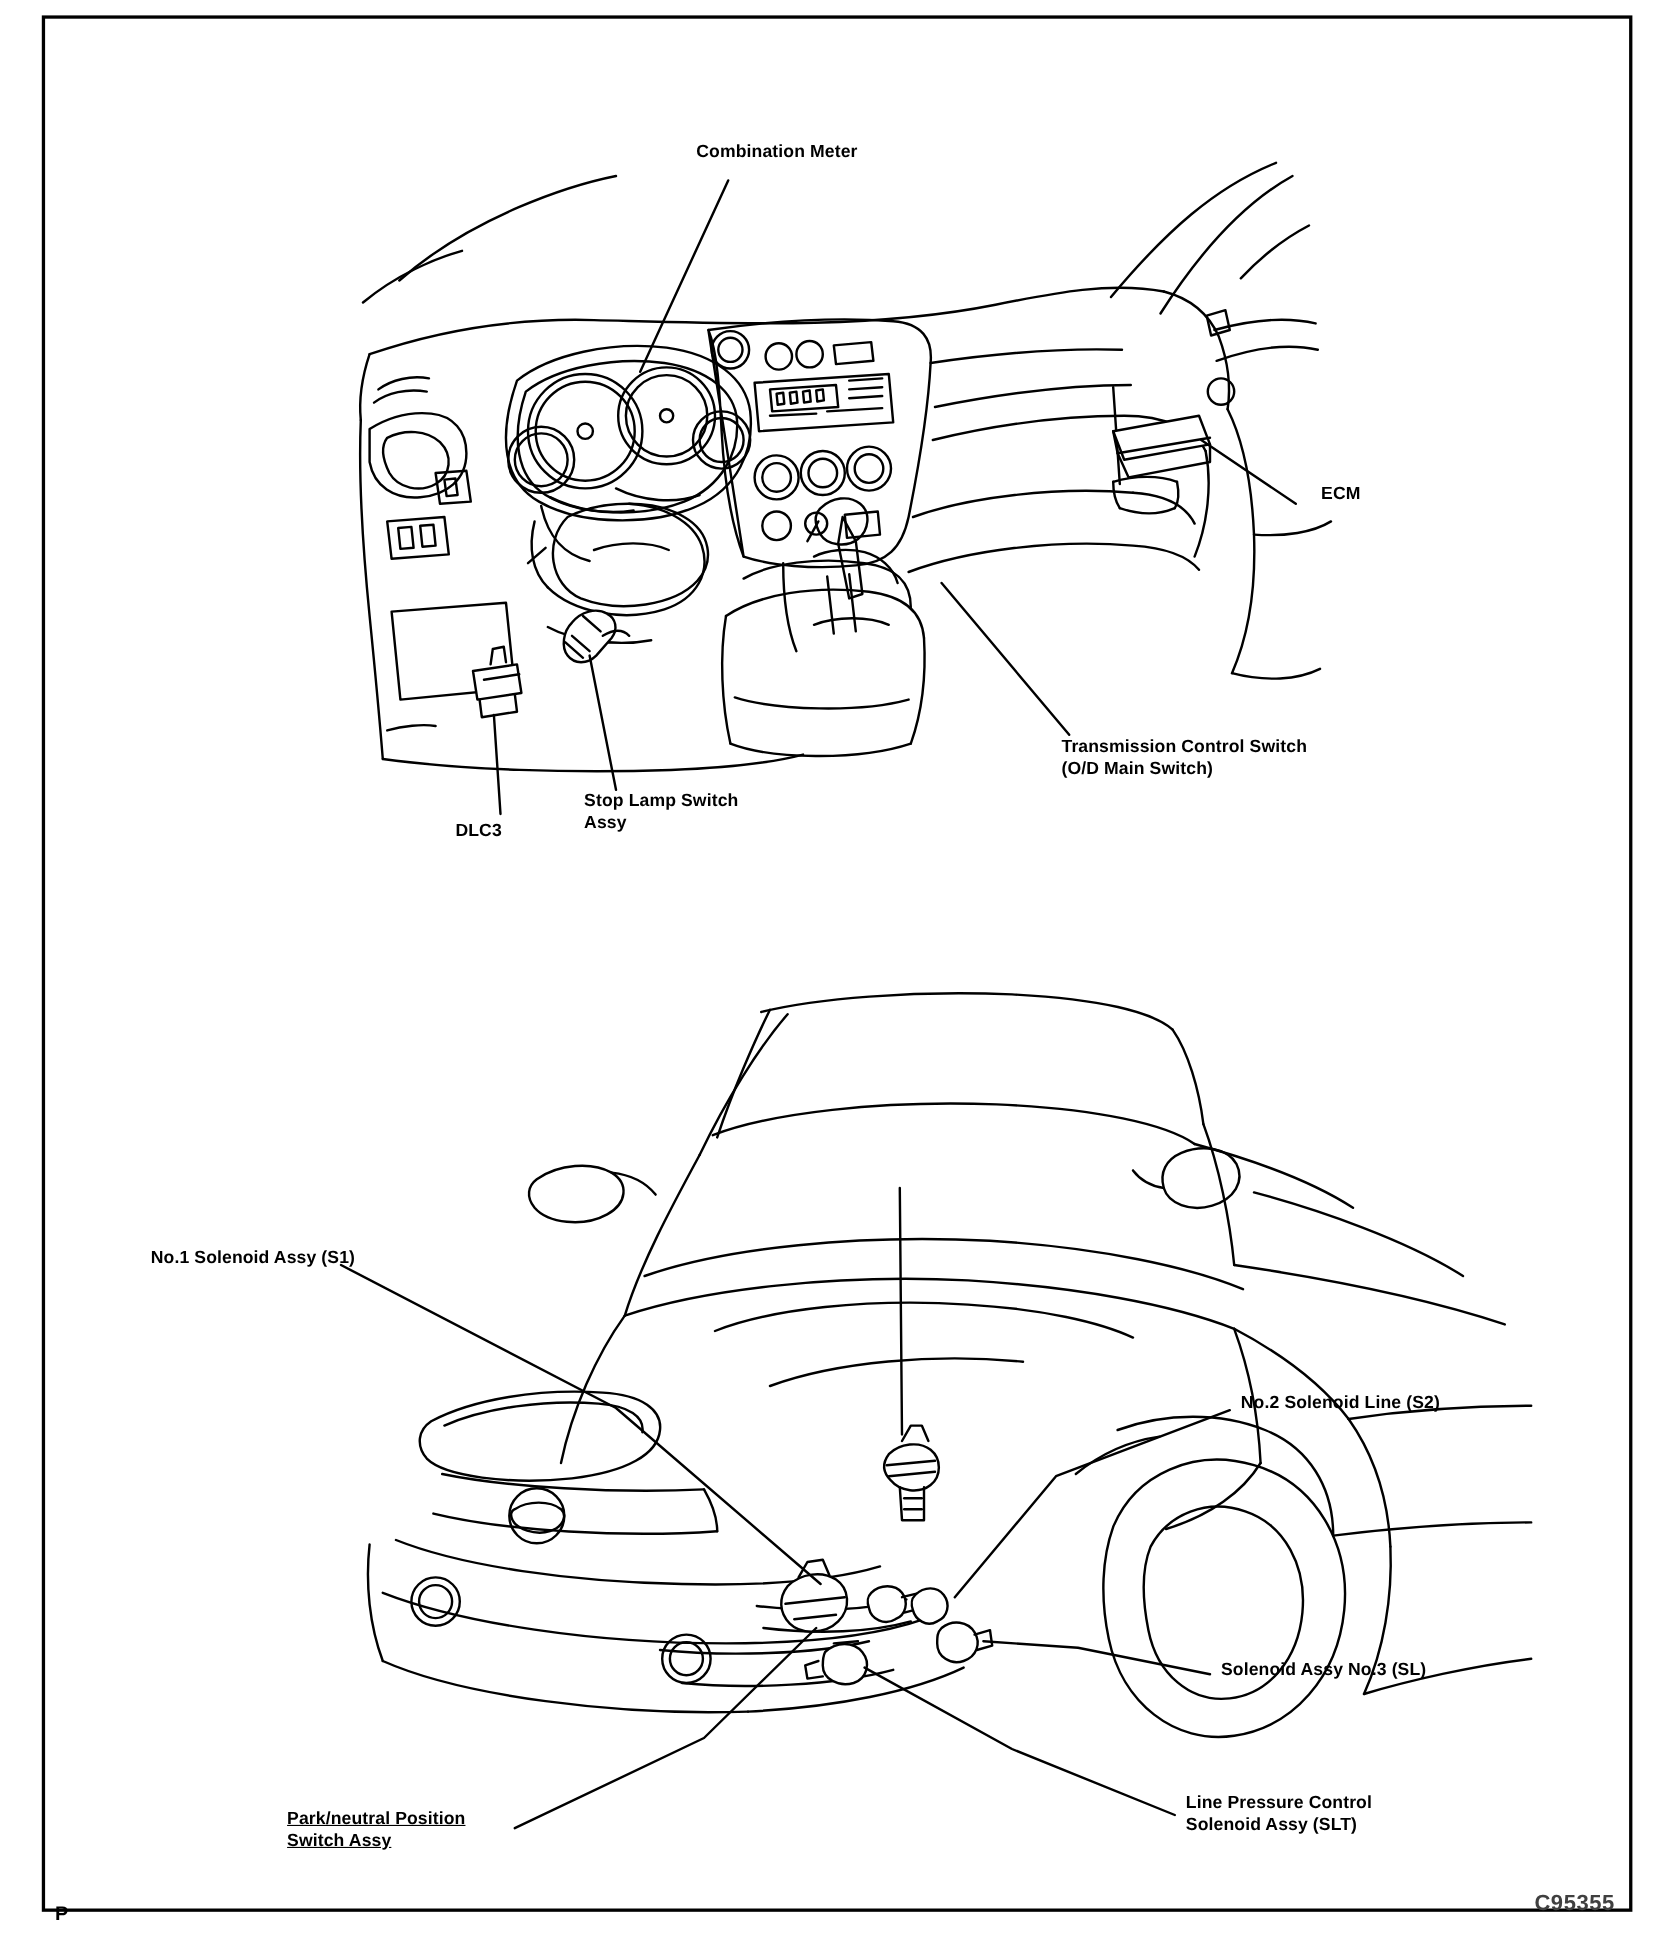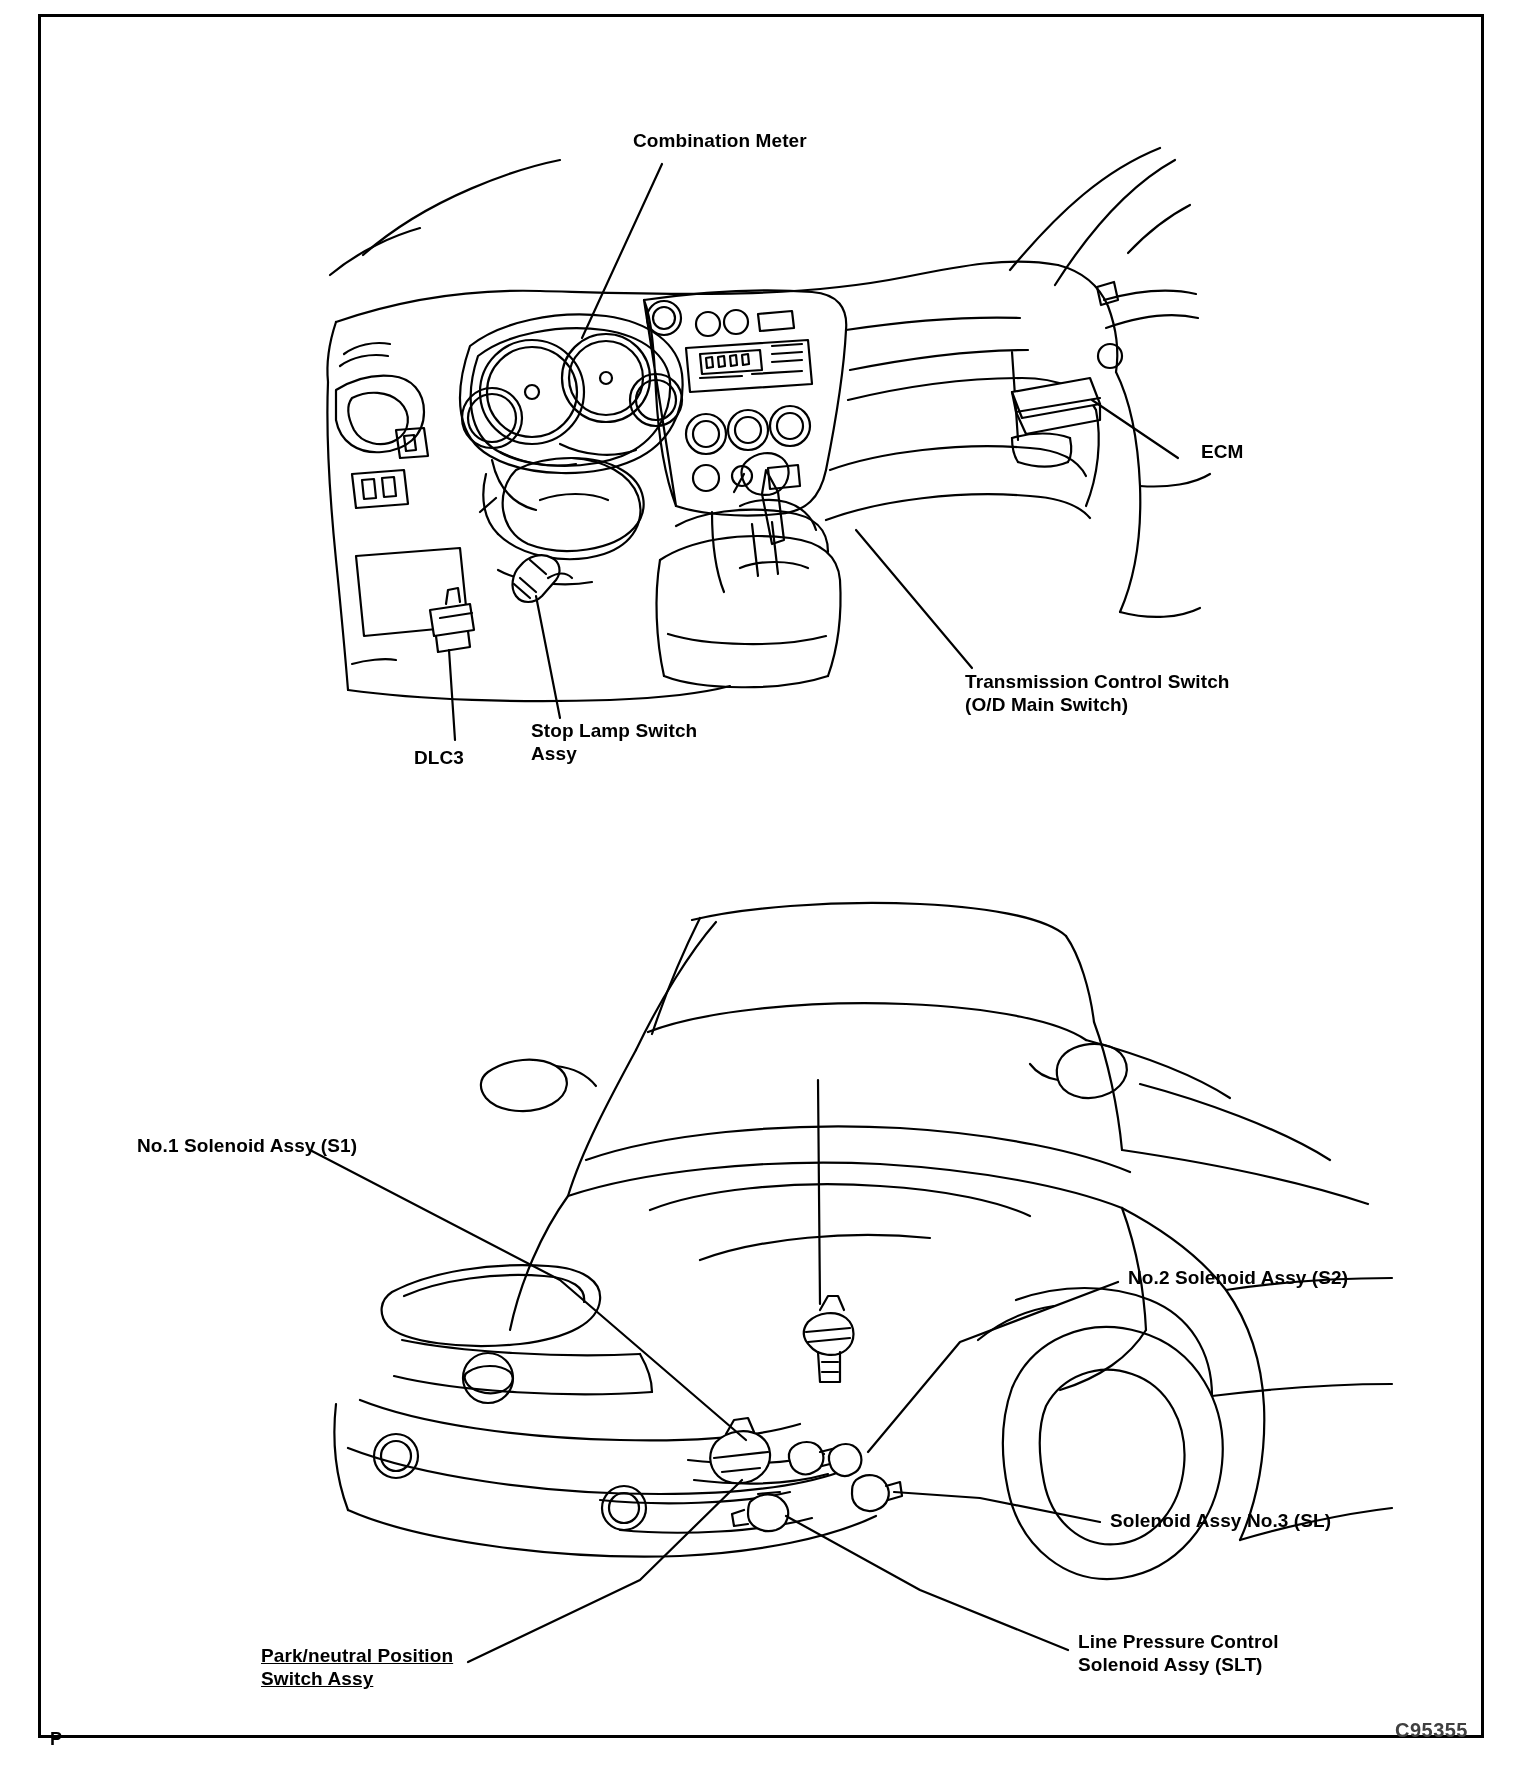--- a/index.html
+++ b/index.html
@@ -31,21 +31,21 @@
   .diagram-svg {
     position: absolute;
     left: 0;
     top: 0;
     width: 1520px;
     height: 1768px;
   }
   .label {
     position: absolute;
     color: #000;
-    font-size: 19px;
+    font-size: 16px;
     font-weight: bold;
     line-height: 1.23;
     letter-spacing: 0.1px;
     white-space: pre;
   }
   .corner-code {
     position: absolute;
     right: 52px;
     bottom: 26px;
     font-size: 20px;
@@ -354,21 +354,21 @@
 Assy</div>
 
   <div class="label" style="left:965px; top:670px;">Transmission Control Switch
 (O/D Main Switch)</div>
 
   <div class="label" style="left:414px; top:746px;">DLC3</div>
 
 
   <div class="label" style="left:137px; top:1134px;">No.1 Solenoid Assy (S1)</div>
 
-  <div class="label" style="left:1128px; top:1266px;">No.2 Solenoid Assy (S2)</div>
+  <div class="label" style="left:1128px; top:1266px;">No.2 Solenoid Line (S2)</div>
 
   <div class="label" style="left:1110px; top:1509px;">Solenoid Assy No.3 (SL)</div>
 
   <div class="label" style="left:1078px; top:1630px;">Line Pressure Control
 Solenoid Assy (SLT)</div>
 
   <div class="label" style="left:261px; top:1644px;text-decoration:underline;">Park/neutral Position
 Switch Assy</div>
 
   <div class="corner-code">C95355</div>

